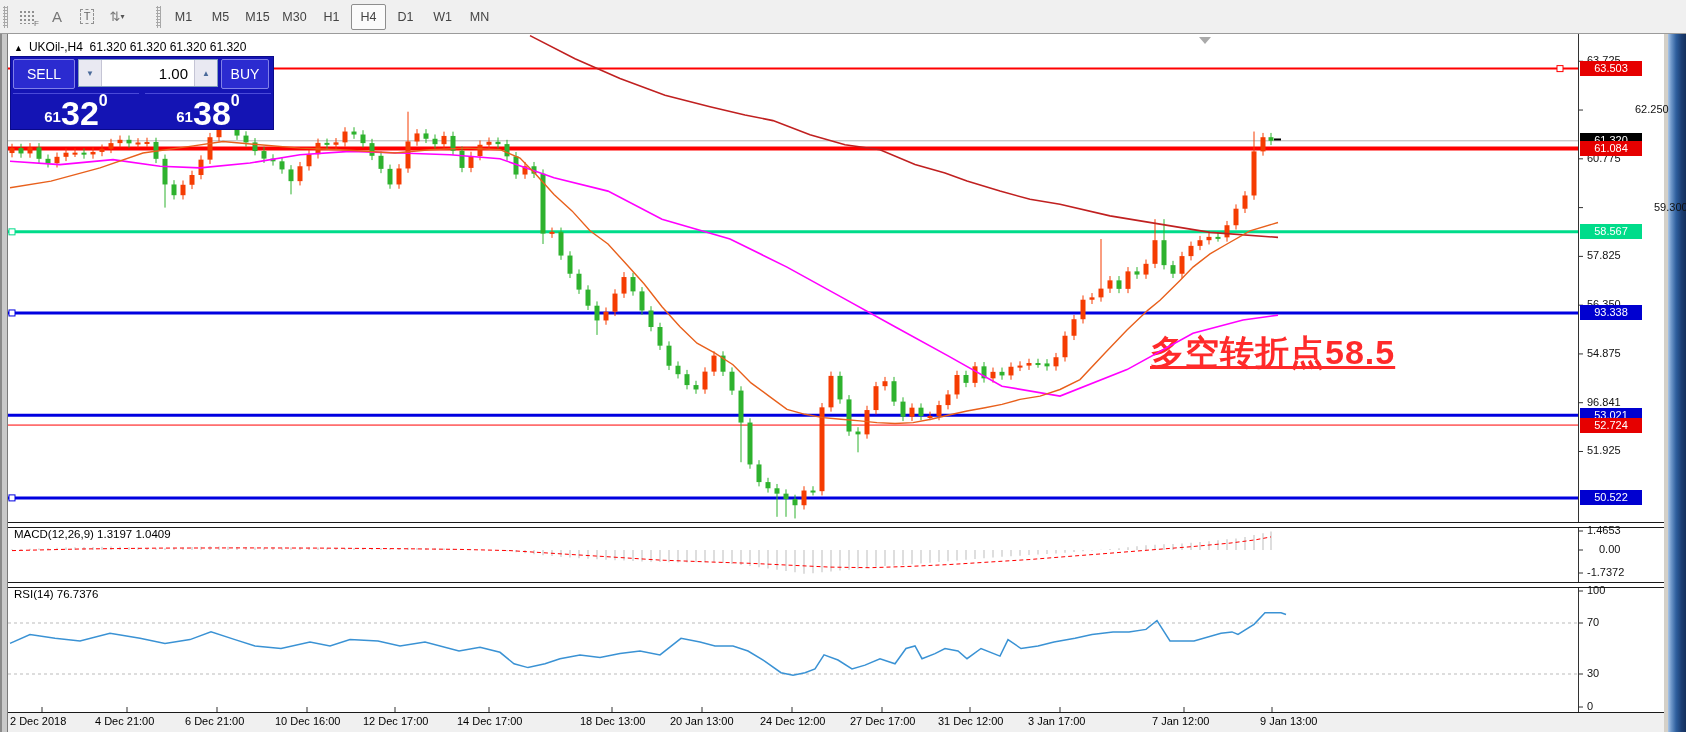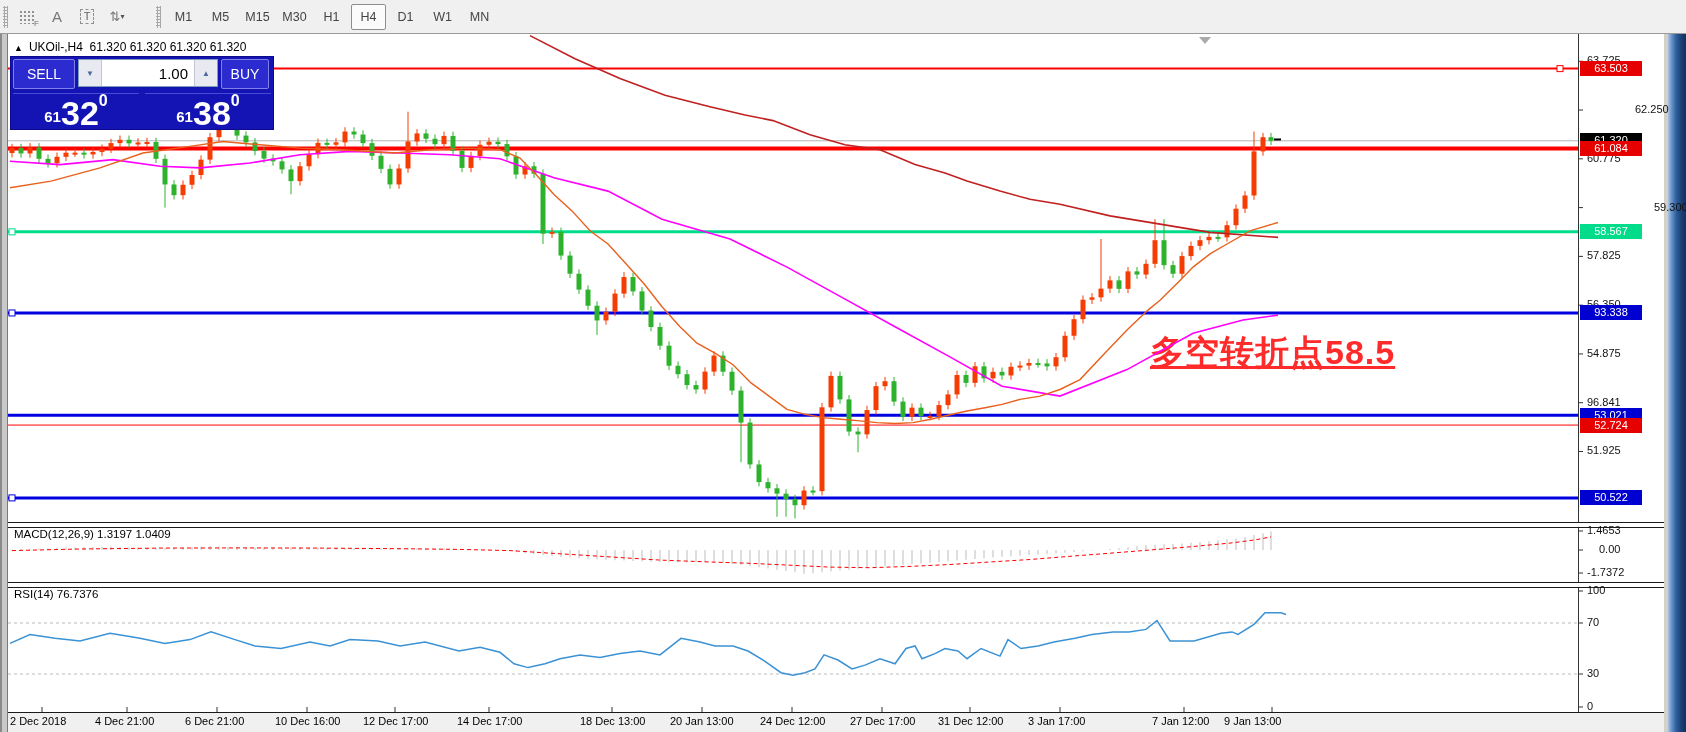--- a/index.html
+++ b/index.html
@@ -653,16 +653,16 @@
       <div class="timelabel" style="left: 275px;">10 Dec 16:00</div>
       <div class="timelabel" style="left: 363px;">12 Dec 17:00</div>
       <div class="timelabel" style="left: 457px;">14 Dec 17:00</div>
       <div class="timelabel" style="left: 580px;">18 Dec 13:00</div>
       <div class="timelabel" style="left: 670px;">20 Jan 13:00</div>
       <div class="timelabel" style="left: 760px;">24 Dec 12:00</div>
       <div class="timelabel" style="left: 850px;">27 Dec 17:00</div>
       <div class="timelabel" style="left: 938px;">31 Dec 12:00</div>
       <div class="timelabel" style="left: 1028px;">3 Jan 17:00</div>
       <div class="timelabel" style="left: 1152px;">7 Jan 12:00</div>
-      <div class="timelabel" style="left: 1224px;">9 Jan 13:00</div>
+      <div class="timelabel" style="left: 1260px;">9 Jan 13:00</div>
     </div>
 
 </div>
 
 </body></html>

